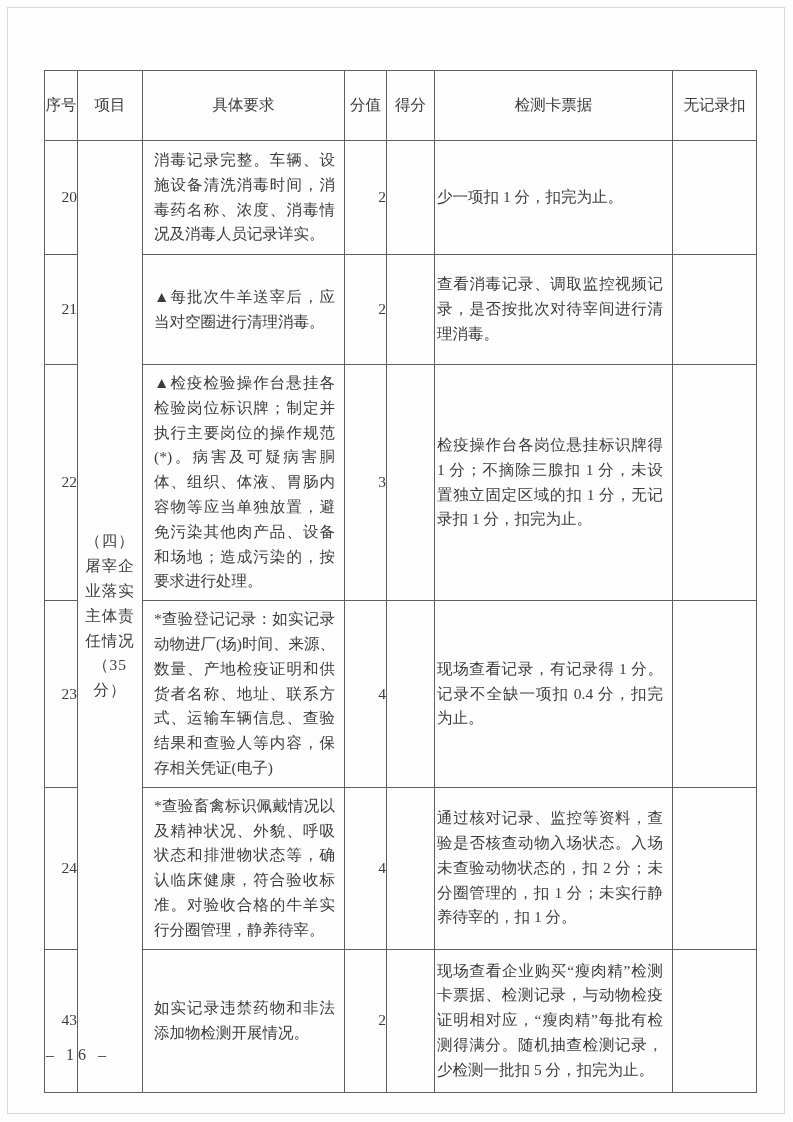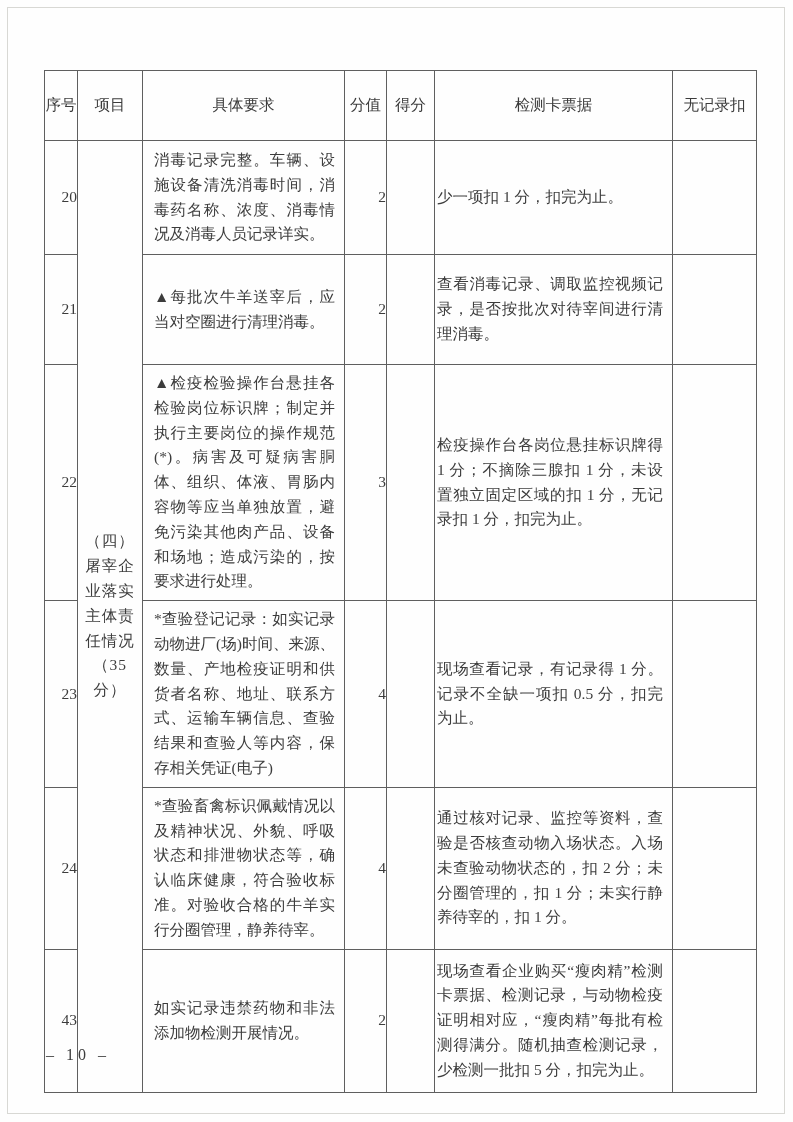--- a/index.html
+++ b/index.html
@@ -131,21 +131,21 @@
       <td class="got-cell"></td>
       <td class="method-cell">检疫操作台各岗位悬挂标识牌得 1 分；不摘除三腺扣 1 分，未设置独立固定区域的扣 1 分，无记录扣 1 分，扣完为止。</td>
       <td class="result-cell"></td>
     </tr>
 
     <tr class="r23">
       <td class="no-cell">23</td>
       <td class="req-cell">*查验登记记录：如实记录动物进厂(场)时间、来源、数量、产地检疫证明和供货者名称、地址、联系方式、运输车辆信息、查验结果和查验人等内容，保存相关凭证(电子)</td>
       <td class="val-cell">4</td>
       <td class="got-cell"></td>
-      <td class="method-cell">现场查看记录，有记录得 1 分。记录不全缺一项扣 0.5 分，扣完为止。</td>
+      <td class="method-cell">现场查看记录，有记录得 1 分。记录不全缺一项扣 0.4 分，扣完为止。</td>
       <td class="result-cell"></td>
     </tr>
 
     <tr class="r24">
       <td class="no-cell">24</td>
       <td class="req-cell">*查验畜禽标识佩戴情况以及精神状况、外貌、呼吸状态和排泄物状态等，确认临床健康，符合验收标准。对验收合格的牛羊实行分圈管理，静养待宰。</td>
       <td class="val-cell">4</td>
       <td class="got-cell"></td>
       <td class="method-cell">通过核对记录、监控等资料，查验是否核查动物入场状态。入场未查验动物状态的，扣 2 分；未分圈管理的，扣 1 分；未实行静养待宰的，扣 1 分。</td>
       <td class="result-cell"></td>
@@ -155,14 +155,14 @@
       <td class="no-cell">43</td>
       <td class="req-cell">如实记录违禁药物和非法添加物检测开展情况。</td>
       <td class="val-cell">2</td>
       <td class="got-cell"></td>
       <td class="method-cell">现场查看企业购买“瘦肉精”检测卡票据、检测记录，与动物检疫证明相对应，“瘦肉精”每批有检测得满分。随机抽查检测记录，少检测一批扣 5 分，扣完为止。</td>
       <td class="result-cell"></td>
     </tr>
   </tbody>
     </table>
 
-  <div class="footer">– 10 –</div>
+  <div class="footer">– 16 –</div>
 </div>
 
 </body></html>

